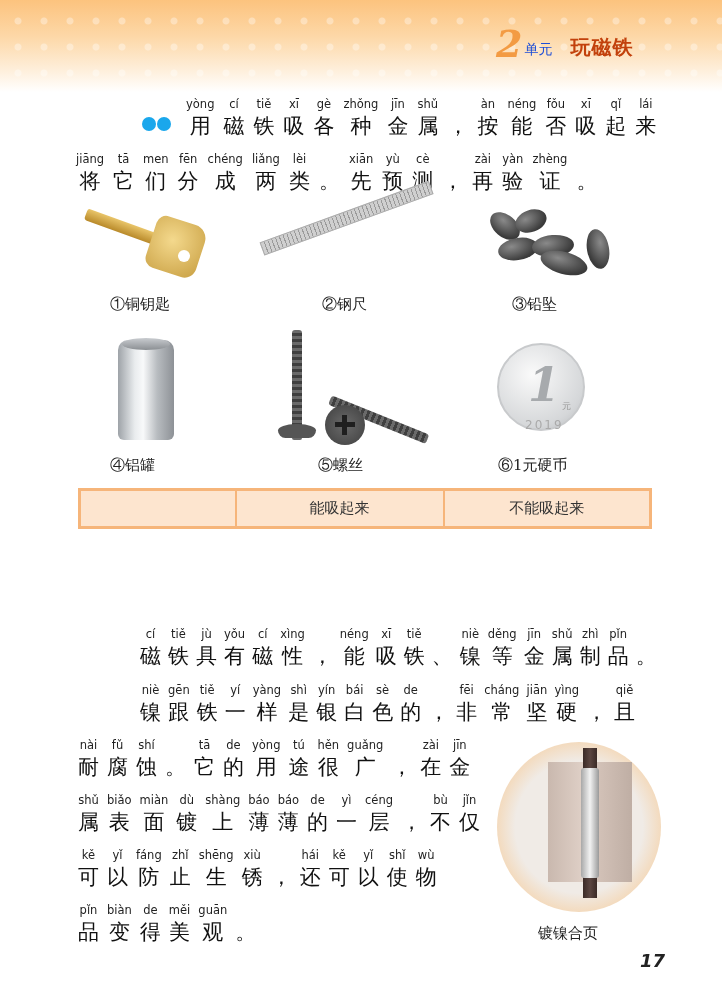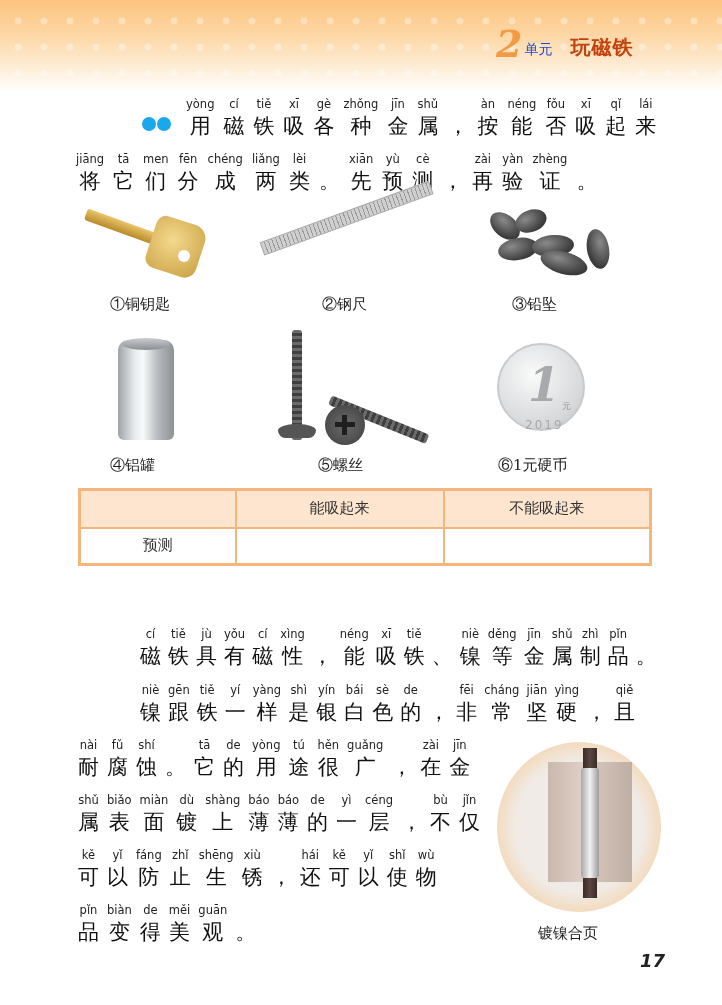--- a/index.html
+++ b/index.html
@@ -277,25 +277,20 @@
 <div class="coin-year">2019</div>
 <div class="obj-caption" style="left:498px; top:456px;">⑥1元硬币</div>
 
 <table class="sort-table">
   <tbody>
       <tr>
     <th style="width:156px;"></th>
     <th style="width:208px;">能吸起来</th>
     <th>不能吸起来</th>
   </tr>
-  <tr>
-    <td>预测</td>
-    <td></td>
-    <td></td>
-  </tr>
 </tbody>
   </table>
 
 <div class="line" style="left:140px; top:626px; gap:7px;">
     <span class="seg">
       <span class="py">cí</span>
       <span class="hz">磁</span>
     </span>
     <span class="seg">
       <span class="py">tiě</span>

